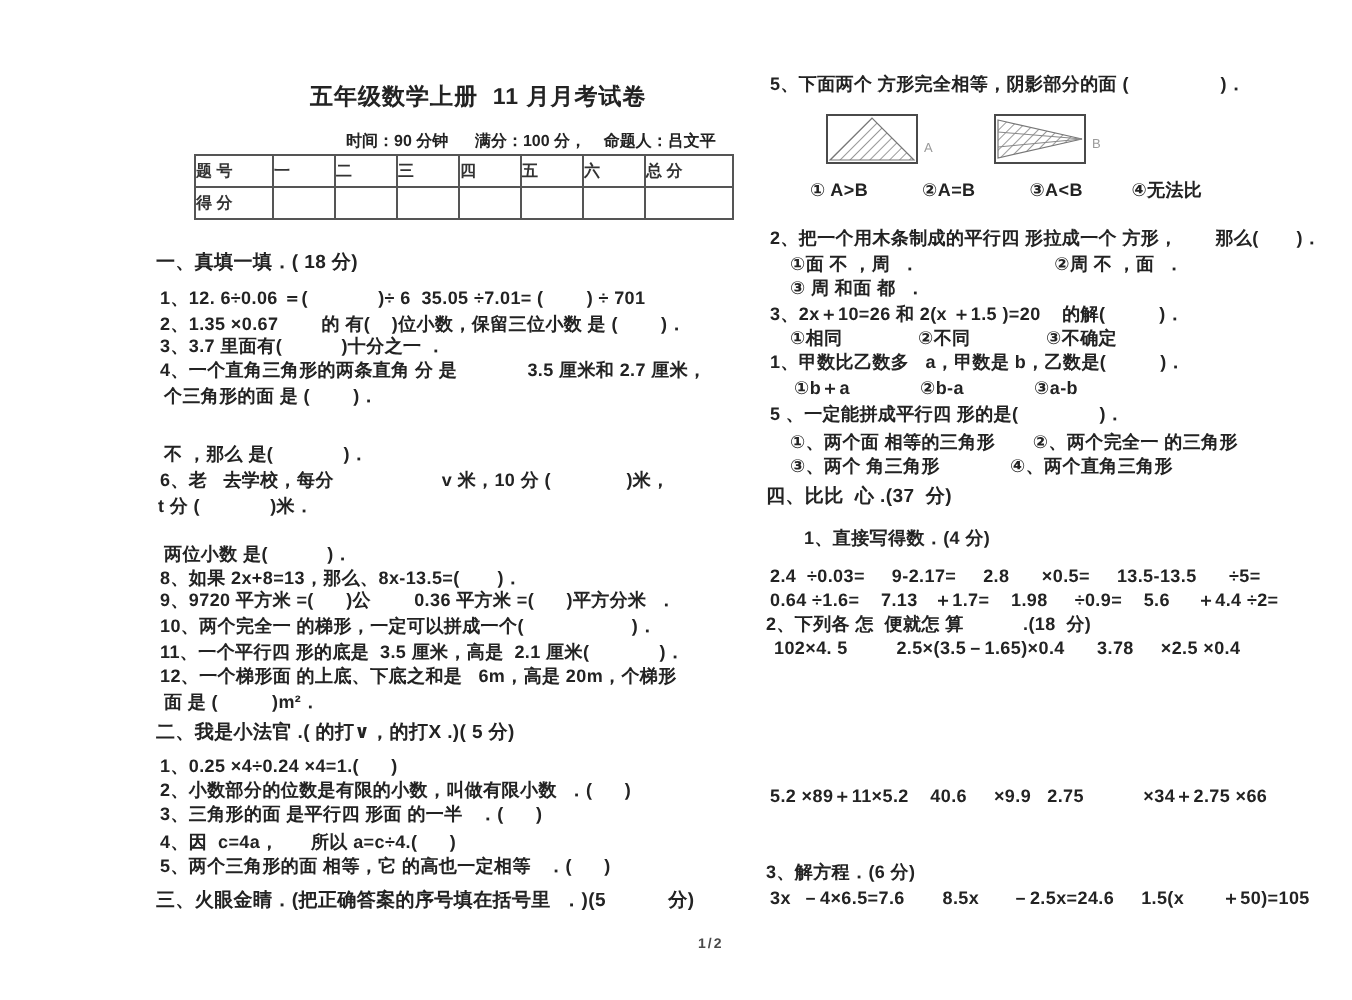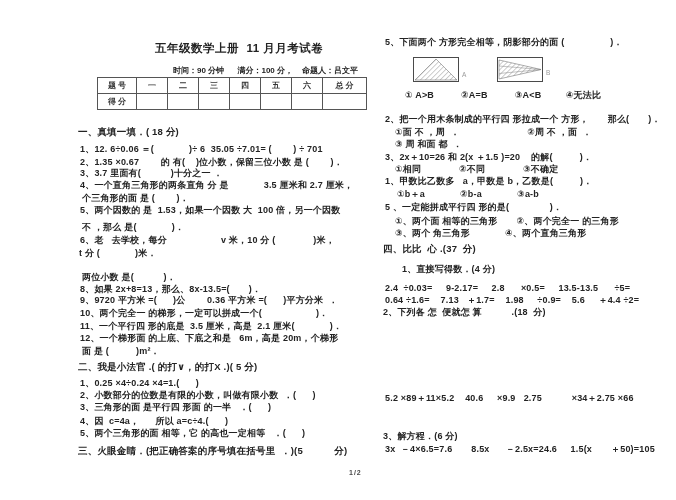--- a/index.html
+++ b/index.html
@@ -3,21 +3,21 @@
 <meta charset="utf-8">
 <style>
   html,body{margin:0;padding:0;background:#ffffff;}
   .page{position:relative;width:676px;height:500px;background:#ffffff;overflow:hidden;
         font-family:"Liberation Sans","DejaVu Sans",sans-serif;color:#232323;padding-left:48px;}
   .ln{position:absolute;white-space:pre;font-size:9px;font-weight:700;line-height:11px;letter-spacing:0.2px;}
   .sec{font-size:9.5px;}
   .title{position:absolute;left:155px;top:41px;font-size:11.5px;font-weight:700;letter-spacing:0.5px;white-space:pre;}
   .meta{position:absolute;left:173px;top:65px;font-size:8px;font-weight:700;white-space:pre;}
   table.score{position:absolute;left:97px;top:77px;border-collapse:collapse;table-layout:fixed;}
-  table.score td{border:1px solid #555;font-size:8px;font-weight:700;text-align:center;padding:0;height:15px;
+  table.score td{border:1px solid #555;font-size:8px;font-weight:700;padding:0;height:15px;
                  font-family:"Liberation Sans","DejaVu Sans",sans-serif;color:#333;}
   td.w0{width:38px;} td.w{width:30px;} td.w7{width:43px;}
   .judge{display:flex;justify-content:flex-start;width:254px;}
   .figlabel{position:absolute;font-size:6.5px;font-weight:400;color:#9a9a9a;}
   .footer{position:absolute;left:349px;top:469px;font-size:7px;font-weight:700;color:#4a4a4a;letter-spacing:1px;}
   svg.fig{position:absolute;}
 </style>
 </head>
 <body>
 
@@ -50,21 +50,20 @@
     </tr>
   </tbody>
     </table>
 
   <div class="ln sec" style="left:78px;top:126px">一、真填一填．( 18 分)</div>
   <div class="ln" style="left:80px;top:144px">1、12. 6÷0.06 ＝(             )÷ 6  35.05 ÷7.01= (        ) ÷ 701</div>
   <div class="ln" style="left:80px;top:157px">2、1.35 ×0.67        的 有(    )位小数，保留三位小数 是 (        )．</div>
   <div class="ln" style="left:80px;top:168px">3、3.7 里面有(           )十分之一 ．</div>
   <div class="ln" style="left:80px;top:180px">4、一个直角三角形的两条直角 分 是             3.5 厘米和 2.7 厘米，</div>
   <div class="ln" style="left:82px;top:193px">个三角形的面 是 (        )．</div>
-  <div class="ln" style="left:80px;top:205px">5、两个因数的 是  1.53，如果一个因数 大  100 倍，另一个因数</div>
   <div class="ln" style="left:82px;top:222px">不 ，那么 是(             )．</div>
   <div class="ln" style="left:80px;top:235px">6、老   去学校，每分                    v 米，10 分 (              )米，</div>
   <div class="ln" style="left:79px;top:248px">t 分 (             )米．</div>
   <div class="ln" style="left:82px;top:272px">两位小数 是(           )．</div>
   <div class="ln" style="left:80px;top:284px">8、如果 2x+8=13，那么、8x-13.5=(       )．</div>
   <div class="ln" style="left:80px;top:295px">9、9720 平方米 =(      )公        0.36 平方米 =(      )平方分米  ．</div>
   <div class="ln" style="left:80px;top:308px">10、两个完全一 的梯形，一定可以拼成一个(                    )．</div>
   <div class="ln" style="left:80px;top:321px">11、一个平行四 形的底是  3.5 厘米，高是  2.1 厘米(             )．</div>
   <div class="ln" style="left:80px;top:333px">12、一个梯形面 的上底、下底之和是   6m，高是 20m，个梯形</div>
   <div class="ln" style="left:82px;top:346px">面 是 (          )m²．</div>
@@ -130,19 +129,20 @@
   <div class="ln" style="left:397px;top:189px">①b＋a             ②b-a             ③a-b</div>
   <div class="ln" style="left:385px;top:202px">5 、一定能拼成平行四 形的是(               )．</div>
   <div class="ln" style="left:395px;top:216px">①、两个面 相等的三角形       ②、两个完全一 的三角形</div>
   <div class="ln" style="left:395px;top:228px">③、两个 角三角形             ④、两个直角三角形</div>
 
   <div class="ln sec" style="left:383px;top:243px">四、比比  心 .(37  分)</div>
   <div class="ln" style="left:402px;top:264px">1、直接写得数．(4 分)</div>
   <div class="ln" style="left:385px;top:283px">2.4  ÷0.03=     9-2.17=     2.8      ×0.5=     13.5-13.5      ÷5=</div>
   <div class="ln" style="left:385px;top:295px">0.64 ÷1.6=    7.13   ＋1.7=    1.98     ÷0.9=    5.6     ＋4.4 ÷2=</div>
   <div class="ln" style="left:383px;top:307px">2、下列各 怎  便就怎 算           .(18  分)</div>
+  <div class="ln" style="left:387px;top:319px">102×4. 5         2.5×(3.5－1.65)×0.4      3.78     ×2.5 ×0.4</div>
   <div class="ln" style="left:385px;top:393px">5.2 ×89＋11×5.2    40.6     ×9.9   2.75           ×34＋2.75 ×66</div>
   <div class="ln" style="left:383px;top:431px">3、解方程．(6 分)</div>
   <div class="ln" style="left:385px;top:444px">3x  －4×6.5=7.6       8.5x      －2.5x=24.6     1.5(x       ＋50)=105</div>
 
   <div class="footer">1/2</div>
 
 </div>
 
 </body></html>

